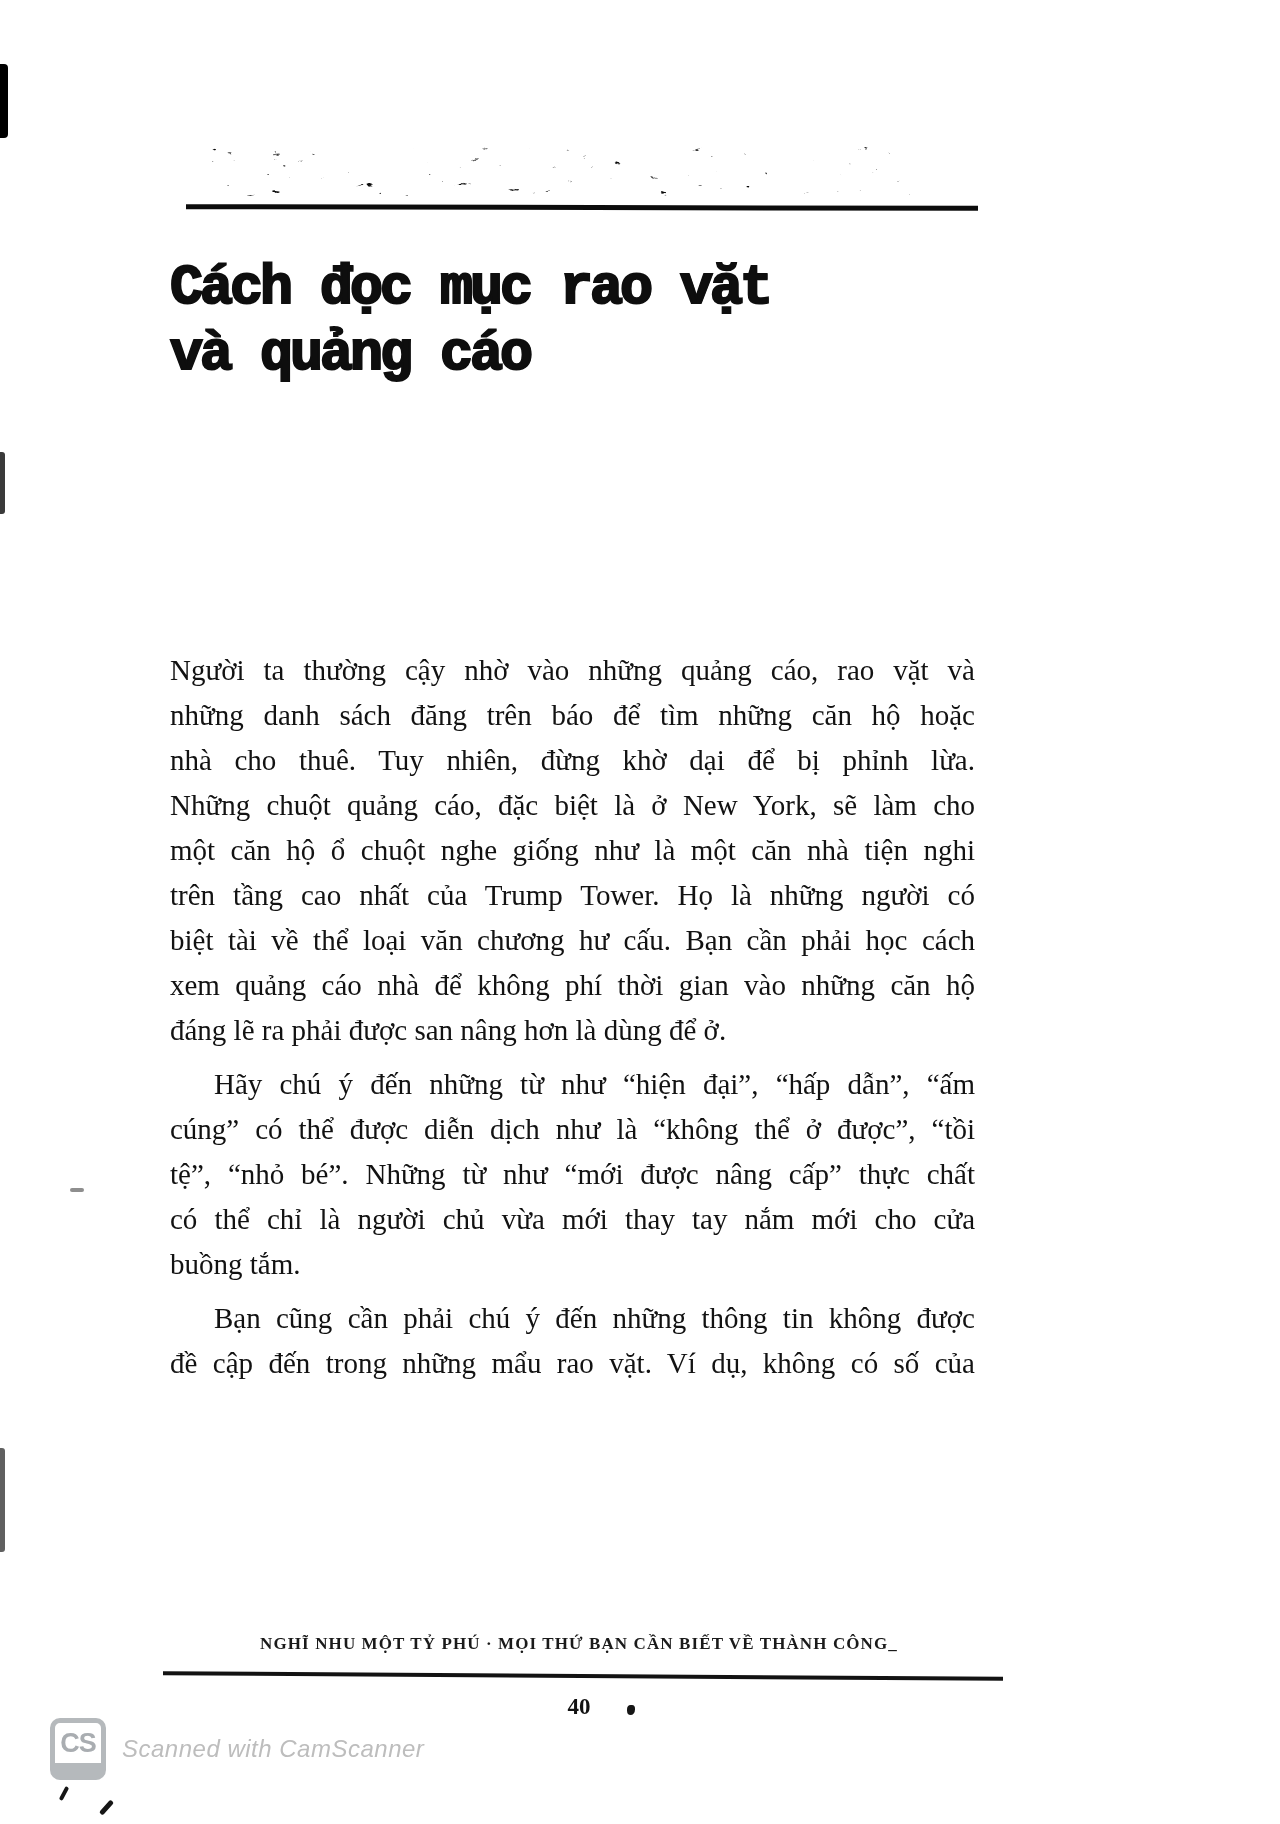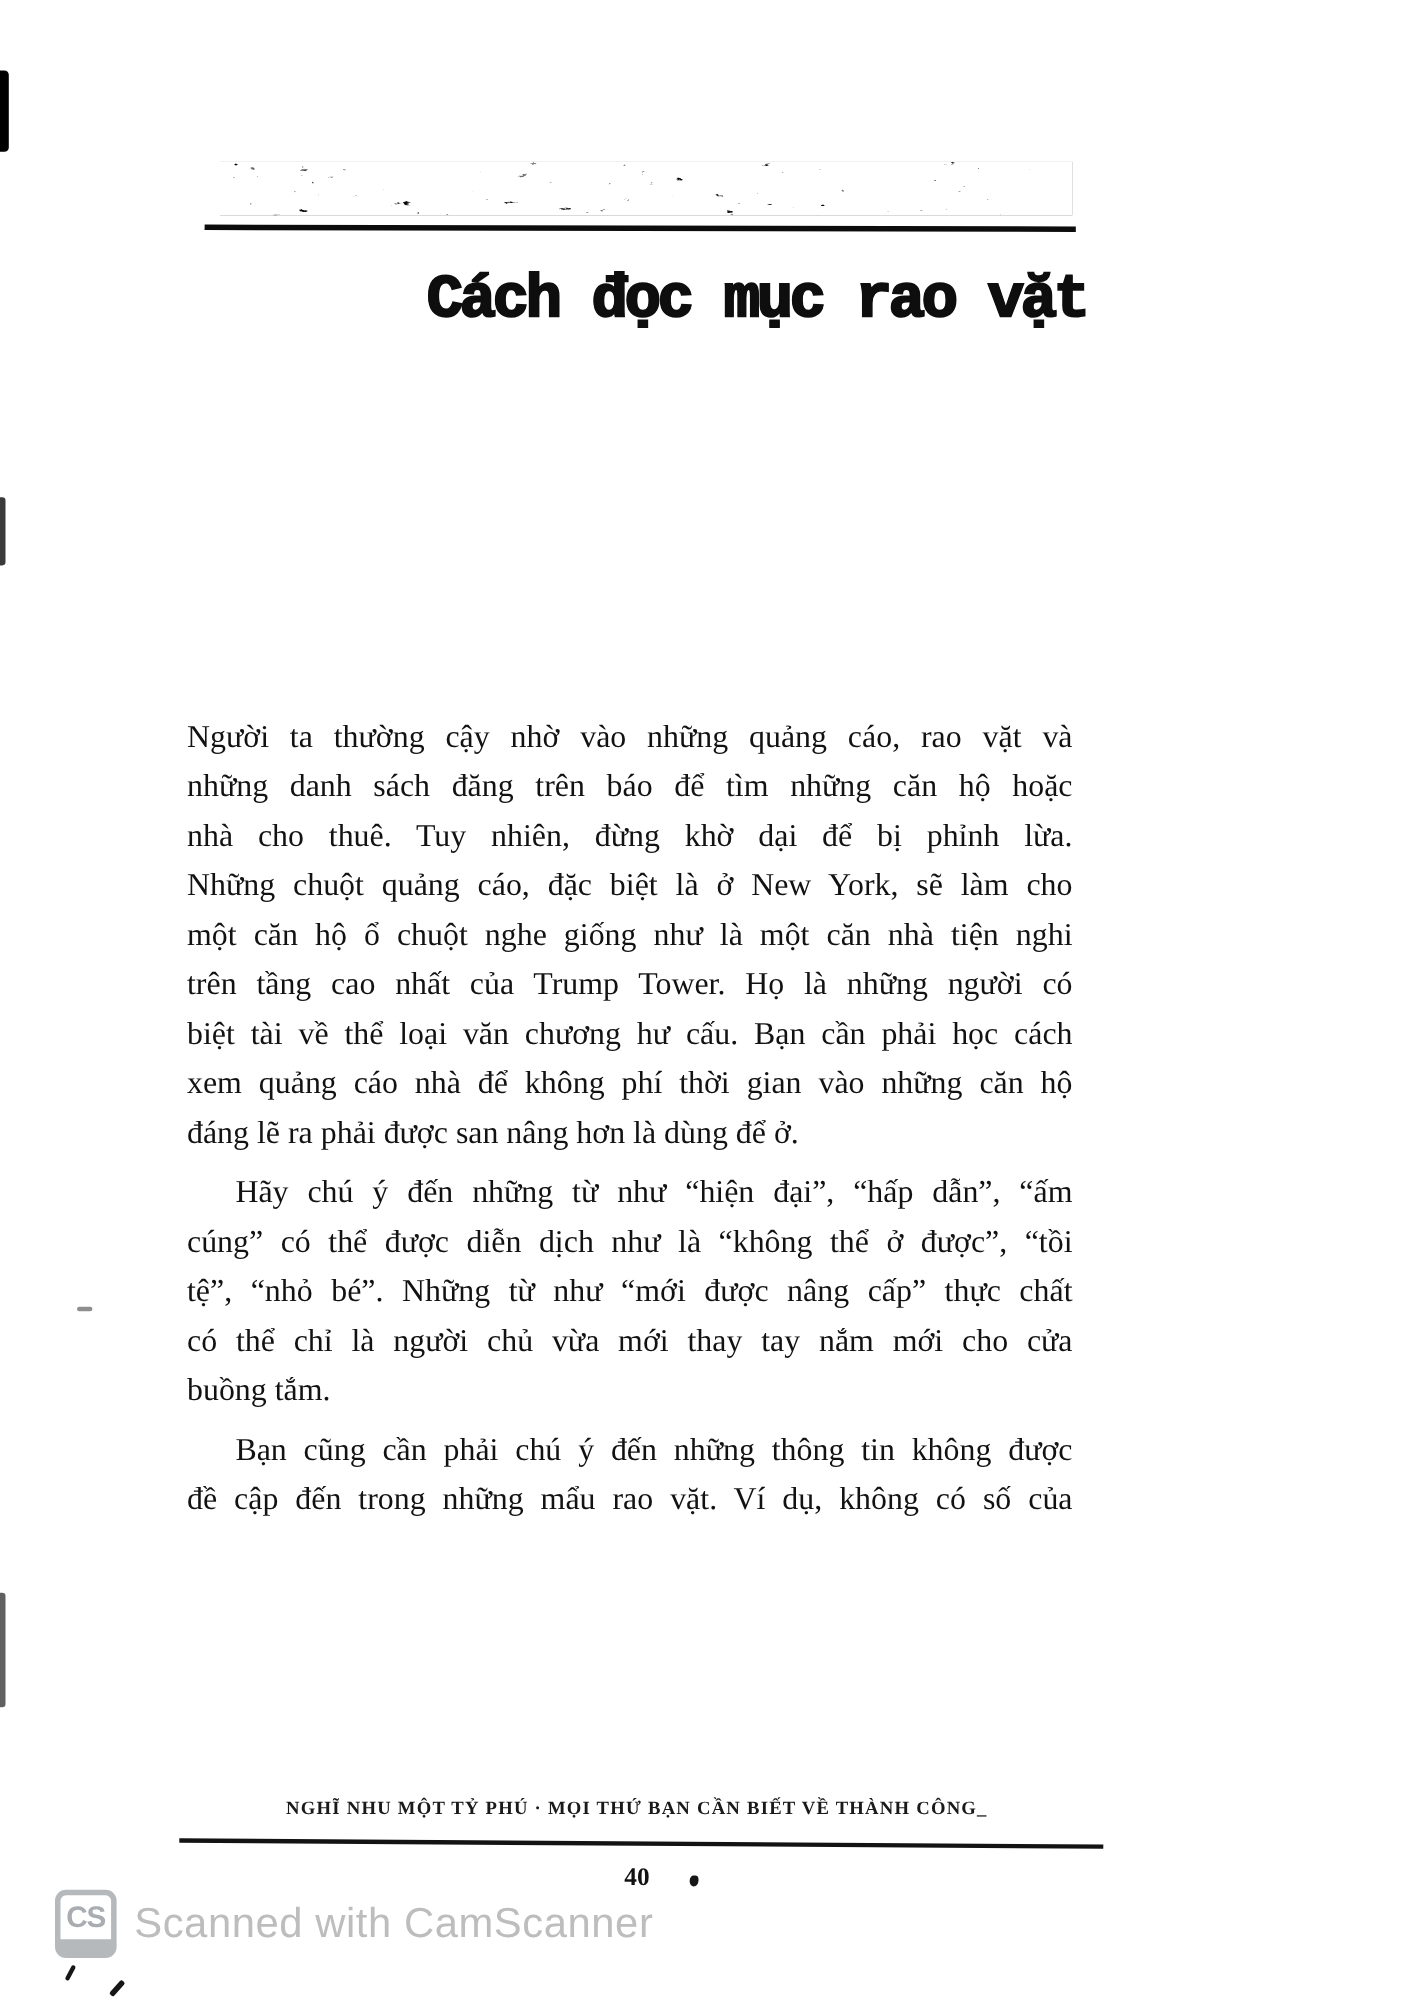--- a/index.html
+++ b/index.html
@@ -22,22 +22,22 @@
   .speck-b{left:104px;top:1799px;width:5px;height:17px;transform:rotate(42deg);border-radius:2px;}
   .speck-c{left:627px;top:1705px;width:8px;height:10px;border-radius:50% 40% 60% 50%;}
   .speck-d{left:70px;top:1188px;width:14px;height:4px;background:#8e8e8e;border-radius:2px;}
 
   
   .hdr-bar{position:absolute;left:200px;top:147px;display:block;}
   .hdr-rule{position:absolute;left:186px;top:205px;width:792px;height:5px;background:#0c0c0c;transform:rotate(0.12deg);}
 
   
   .title{
-    position:absolute;left:170px;top:240px;width:818px;
-    text-align:right;
+    position:absolute;left:170px;top:256px;width:818px;
+    text-align:left;
     font-family:"Liberation Mono","DejaVu Sans Mono",monospace;
     font-weight:bold;
     font-size:55px;line-height:66px;
     letter-spacing:-3px;
     color:#0e0e0e;
     -webkit-text-stroke:2.1px #0e0e0e;
     text-shadow:0.6px 0 #0e0e0e,-0.6px 0 #0e0e0e;
   }
 
   
@@ -86,21 +86,21 @@
     border:5px solid #b5b9bc;
     border-bottom-width:17px;
     border-radius:10px;
     display:flex;align-items:center;justify-content:center;
     font-family:"Liberation Sans","DejaVu Sans",sans-serif;
     font-weight:bold;font-size:27px;color:#a9adb1;
     letter-spacing:-1px;
   }
   .cs-text{
     font-family:"Liberation Sans","DejaVu Sans",sans-serif;
-    font-size:38px;color:#bdbdbd;letter-spacing:0.5px;
+    font-size:24px;color:#bdbdbd;letter-spacing:0.5px;font-style:italic;
   }
 </style>
 </head>
 <body>
 
 <div class="edge-mark edge-1"></div>
 <div class="edge-mark edge-2"></div>
 <div class="edge-mark edge-3"></div>
 <div class="speck speck-a"></div>
 <div class="speck speck-b"></div>
@@ -114,20 +114,21 @@
       <feColorMatrix in="n" type="matrix" values="0 0 0 0 1  0 0 0 0 1  0 0 0 0 1  4 4 4 -5.1 0"></feColorMatrix>
     </filter>
   </defs>
   <rect width="775" height="49" fill="#0a0a0a"></rect>
   <rect width="775" height="49" filter="url(#grunge)"></rect>
 </svg>
 <div class="hdr-rule"></div>
 
 <div class="title">
   <div>Cách đọc mục rao vặt</div>
+  <div>và quảng cáo</div>
 </div>
 
 <div class="body-text">
     <div class="para">
       <div class="line">Người ta thường cậy nhờ vào những quảng cáo, rao vặt và</div>
       <div class="line">những danh sách đăng trên báo để tìm những căn hộ hoặc</div>
       <div class="line">nhà cho thuê. Tuy nhiên, đừng khờ dại để bị phỉnh lừa.</div>
       <div class="line">Những chuột quảng cáo, đặc biệt là ở New York, sẽ làm cho</div>
       <div class="line">một căn hộ ổ chuột nghe giống như là một căn nhà tiện nghi</div>
       <div class="line">trên tầng cao nhất của Trump Tower. Họ là những người có</div>

